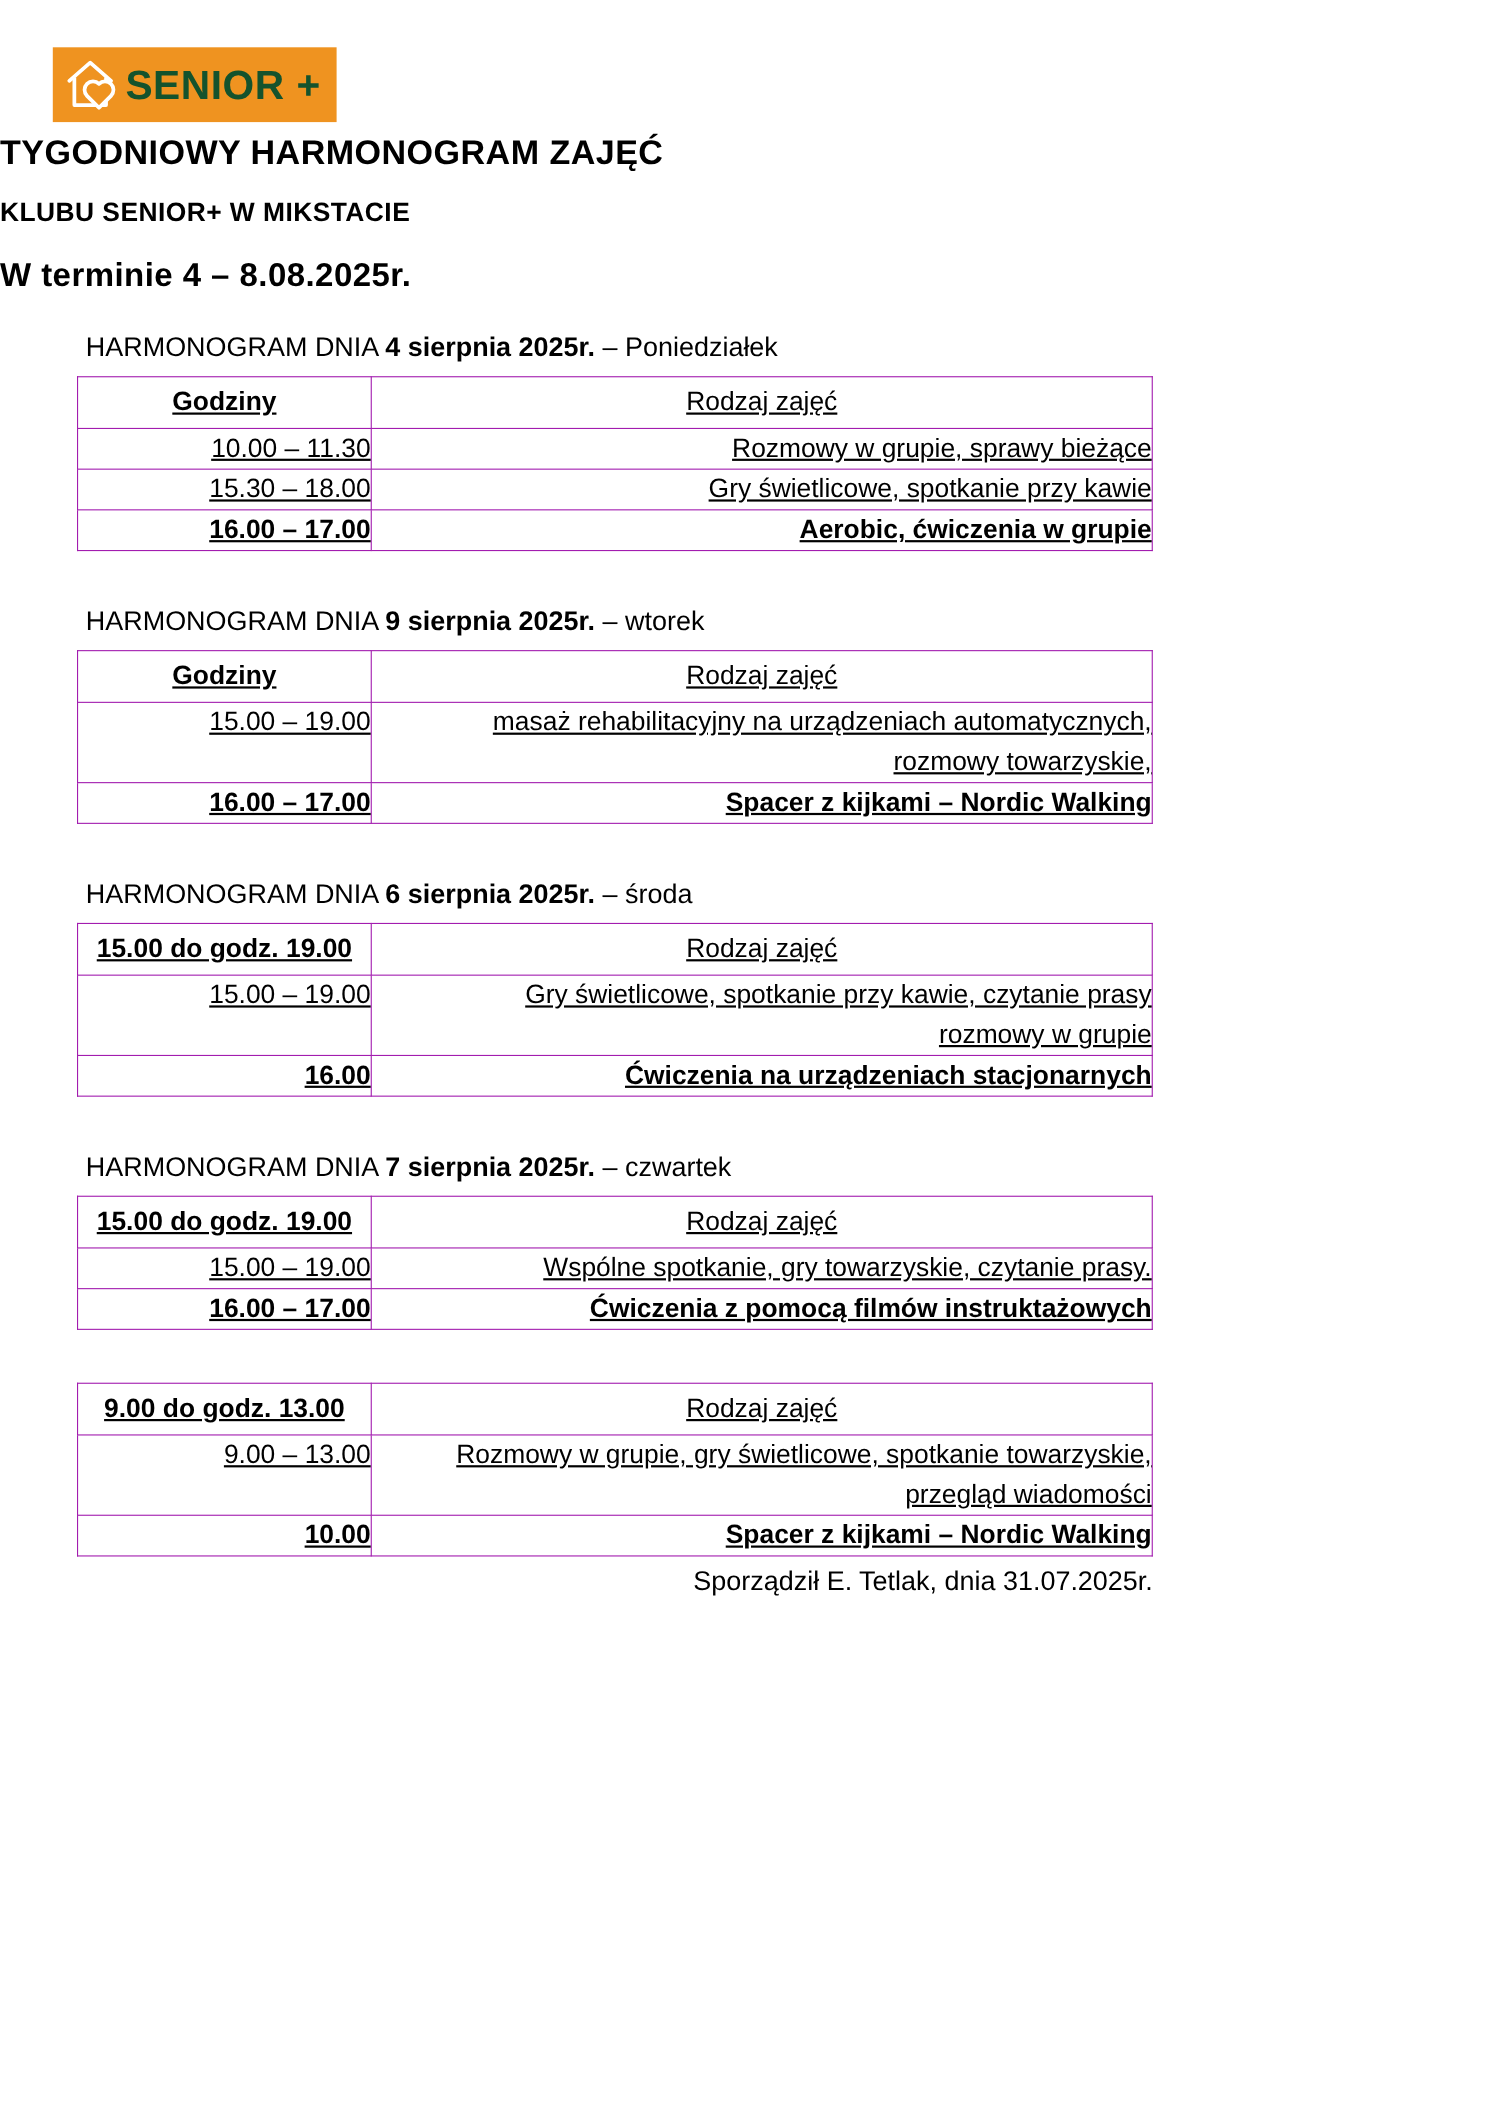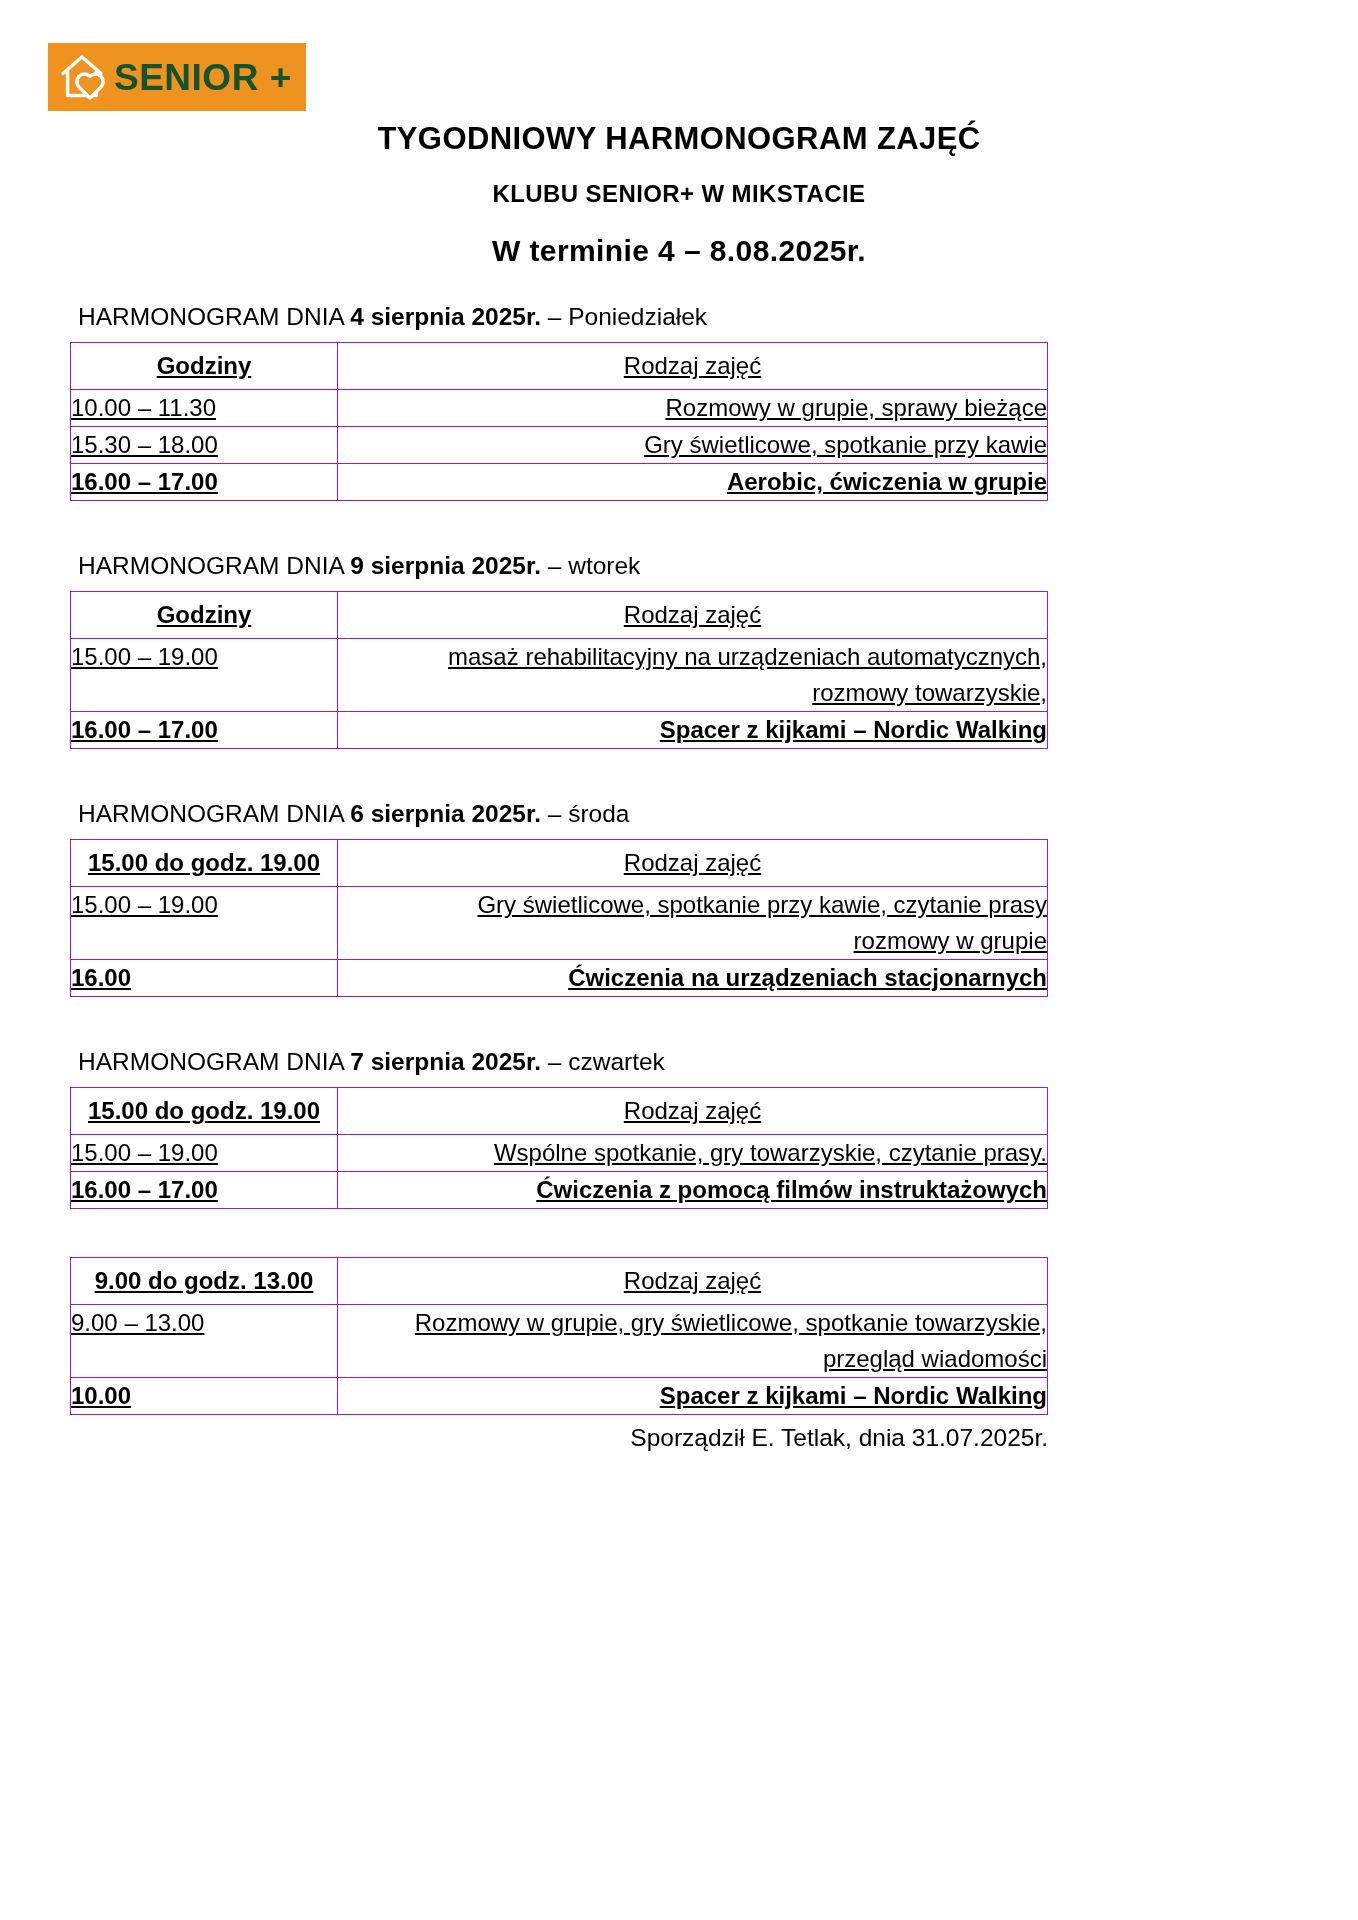--- a/index.html
+++ b/index.html
@@ -53,21 +53,21 @@
     margin-left: 2px;
     white-space: nowrap;
   }
 
   
   .title-block {
     position: absolute;
     left: 0;
     top: 112px;
     width: 1358px;
-    text-align: center;
+    text-align: left;
   }
   .title-line {
     font-family: "Liberation Sans", sans-serif;
     font-weight: 700;
     color: #000000;
     letter-spacing: 0.4px;
   }
   .title-line-1 { font-size: 31px; line-height: 54px; }
   .title-line-2 { font-size: 24px; line-height: 56px; }
   .title-line-3 { font-size: 30px; line-height: 58px; }
@@ -117,21 +117,21 @@
     white-space: nowrap;
   }
   th.kind-head {
     text-align: center;
     font-size: 24px;
     font-weight: 400;
     height: 46px;
     line-height: 46px;
   }
   td.hours-cell {
-    text-align: left;
+    text-align: right;
     font-size: 24px;
     padding: 8px 10px 10px 10px;
   }
   td.kind-cell {
     text-align: right;
     font-size: 24px;
     padding: 8px 10px 10px 14px;
   }
   .line {
     line-height: 36px;

